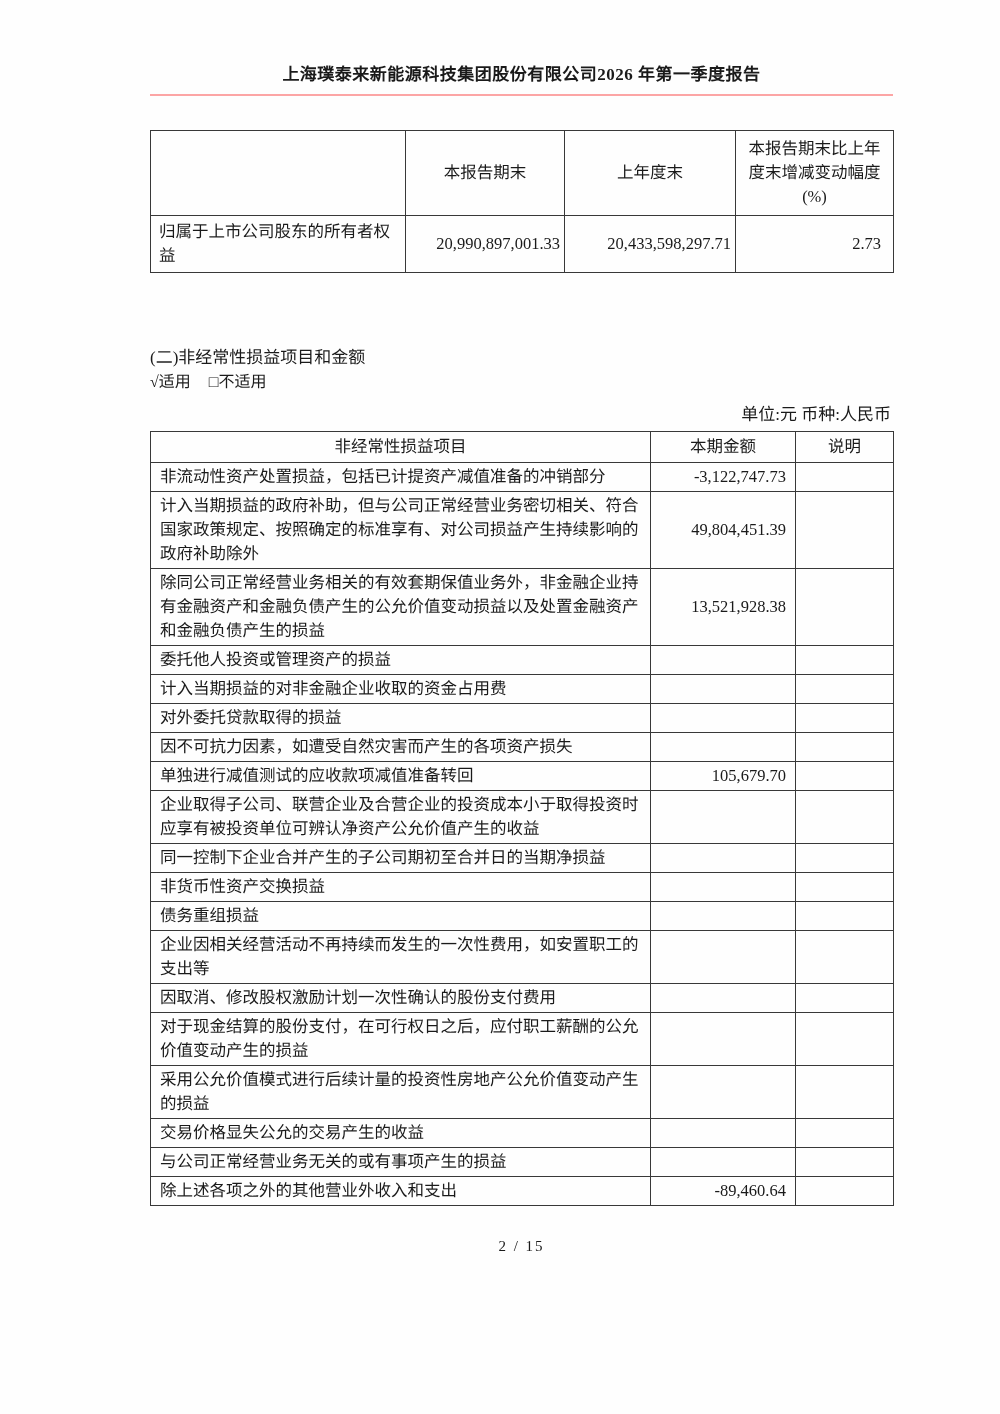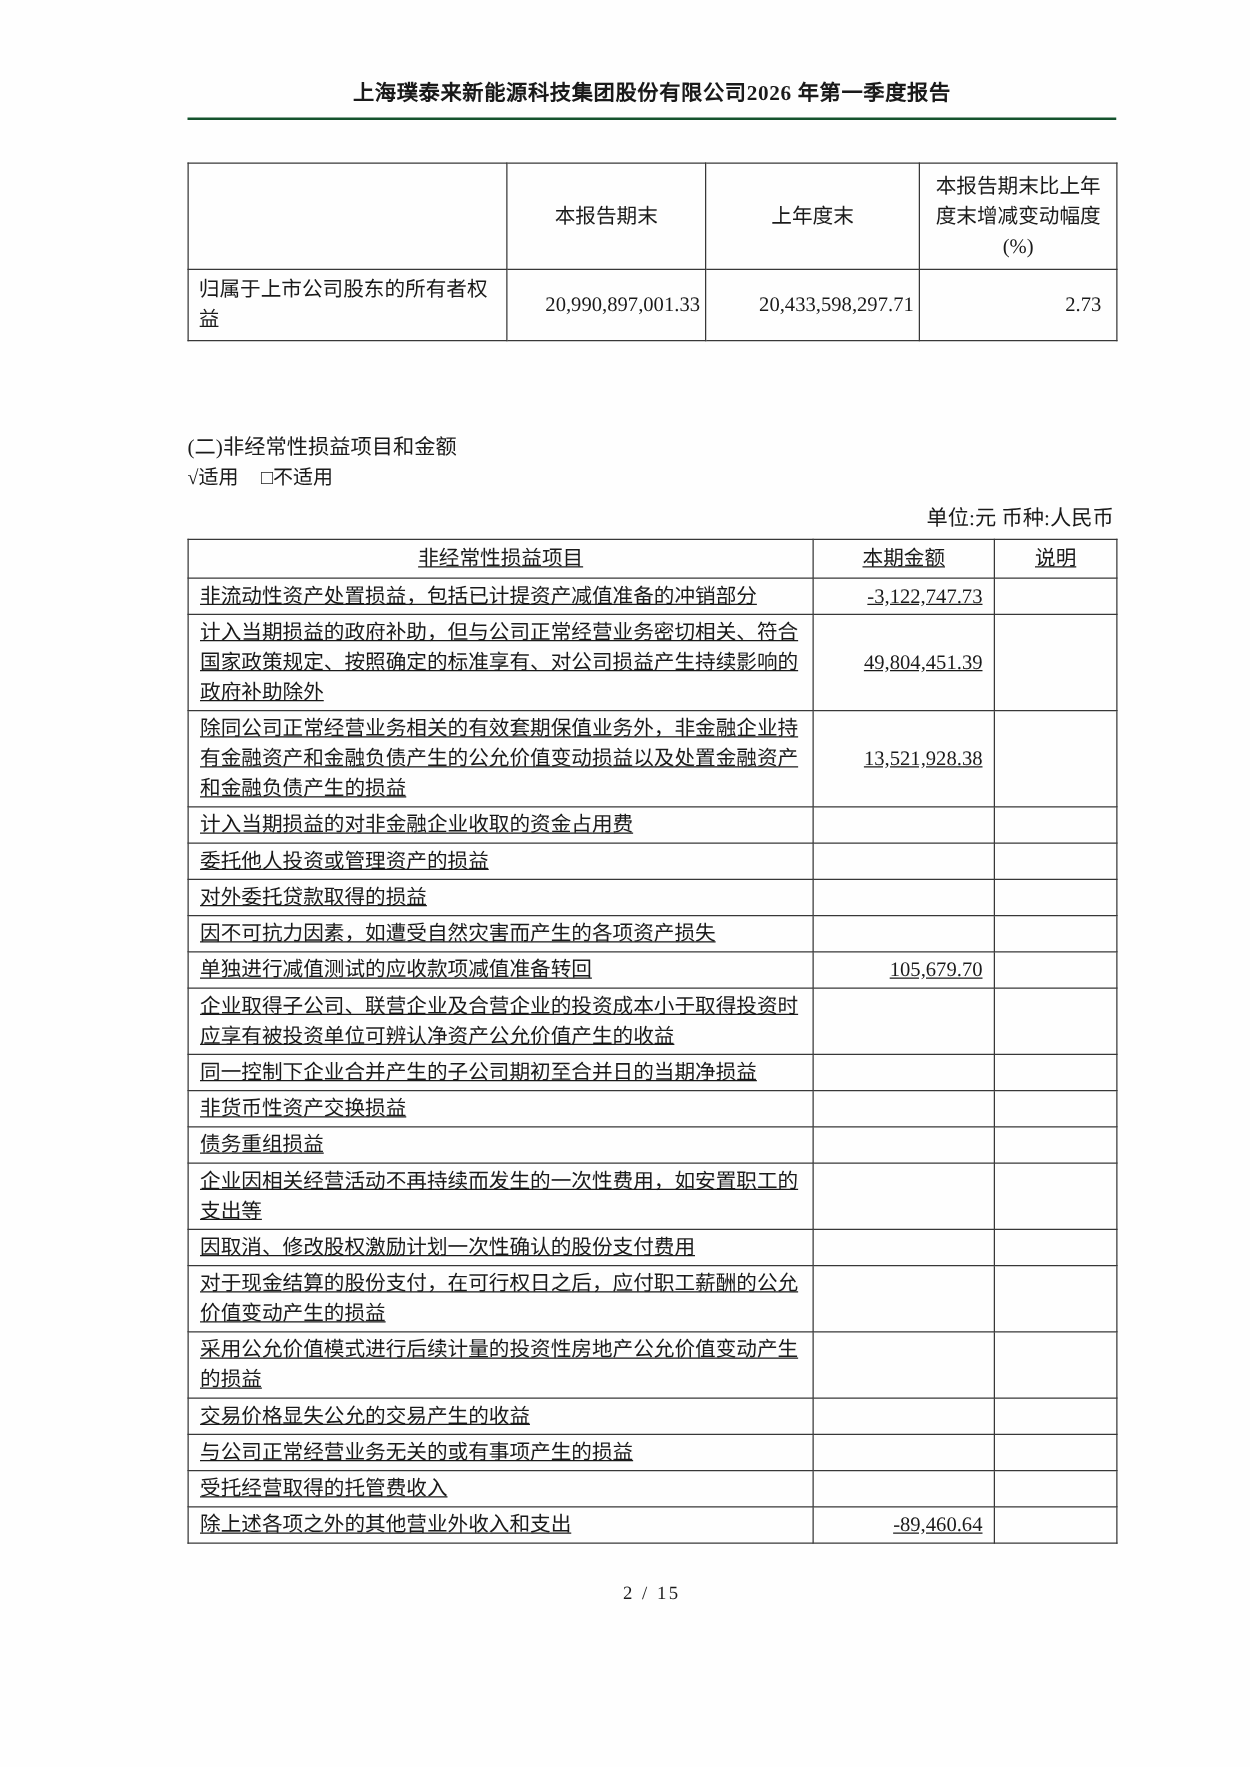--- a/index.html
+++ b/index.html
@@ -16,21 +16,21 @@
     color: #1a1a1a;
     font-family: "Liberation Serif", "DejaVu Serif", serif;
     overflow: hidden;
   }
   .content {
     margin-left: 150px;
     width: 743px;
   }
   .doc-header {
     padding-top: 60px;
-    border-bottom: 2px solid #14532d;
+    border-bottom: 2px solid #fca5a5;
     padding-bottom: 9px;
   }
   .doc-title {
     text-align: center;
     font-weight: bold;
     font-size: 17px;
     letter-spacing: 0.5px;
   }
   table.tbl {
     border-collapse: collapse;
@@ -76,21 +76,20 @@
   .applicability .opt-yes { margin-right: 14px; }
   .unit-note {
     margin-top: 8px;
     text-align: right;
     font-size: 17px;
     padding-right: 2px;
   }
   
   table.items {
     margin-top: 6px;
-    text-decoration: underline;
   }
   table.items th {
     text-align: center;
     padding: 3px 6px;
   }
   table.items td.item {
     text-align: left;
     padding: 2px 8px 2px 9px;
   }
   table.items td.amt {
@@ -174,26 +173,26 @@
           <td class="item">计入当期损益的政府补助，但与公司正常经营业务密切相关、符合国家政策规定、按照确定的标准享有、对公司损益产生持续影响的政府补助除外</td>
           <td class="amt">49,804,451.39</td>
           <td class="note"></td>
         </tr>
         <tr>
           <td class="item">除同公司正常经营业务相关的有效套期保值业务外，非金融企业持有金融资产和金融负债产生的公允价值变动损益以及处置金融资产和金融负债产生的损益</td>
           <td class="amt">13,521,928.38</td>
           <td class="note"></td>
         </tr>
         <tr>
+          <td class="item">委托他人投资或管理资产的损益</td>
+          <td class="amt"></td>
+          <td class="note"></td>
+        </tr>
+        <tr>
           <td class="item">计入当期损益的对非金融企业收取的资金占用费</td>
-          <td class="amt"></td>
-          <td class="note"></td>
-        </tr>
-        <tr>
-          <td class="item">委托他人投资或管理资产的损益</td>
           <td class="amt"></td>
           <td class="note"></td>
         </tr>
         <tr>
           <td class="item">对外委托贷款取得的损益</td>
           <td class="amt"></td>
           <td class="note"></td>
         </tr>
         <tr>
           <td class="item">因不可抗力因素，如遭受自然灾害而产生的各项资产损失</td>
@@ -249,25 +248,20 @@
           <td class="item">交易价格显失公允的交易产生的收益</td>
           <td class="amt"></td>
           <td class="note"></td>
         </tr>
         <tr>
           <td class="item">与公司正常经营业务无关的或有事项产生的损益</td>
           <td class="amt"></td>
           <td class="note"></td>
         </tr>
         <tr>
-          <td class="item">受托经营取得的托管费收入</td>
-          <td class="amt"></td>
-          <td class="note"></td>
-        </tr>
-        <tr>
           <td class="item">除上述各项之外的其他营业外收入和支出</td>
           <td class="amt">-89,460.64</td>
           <td class="note"></td>
         </tr>
       </tbody>
     </table>
 
     <div class="page-footer">2 / 15</div>
 
   </div>

